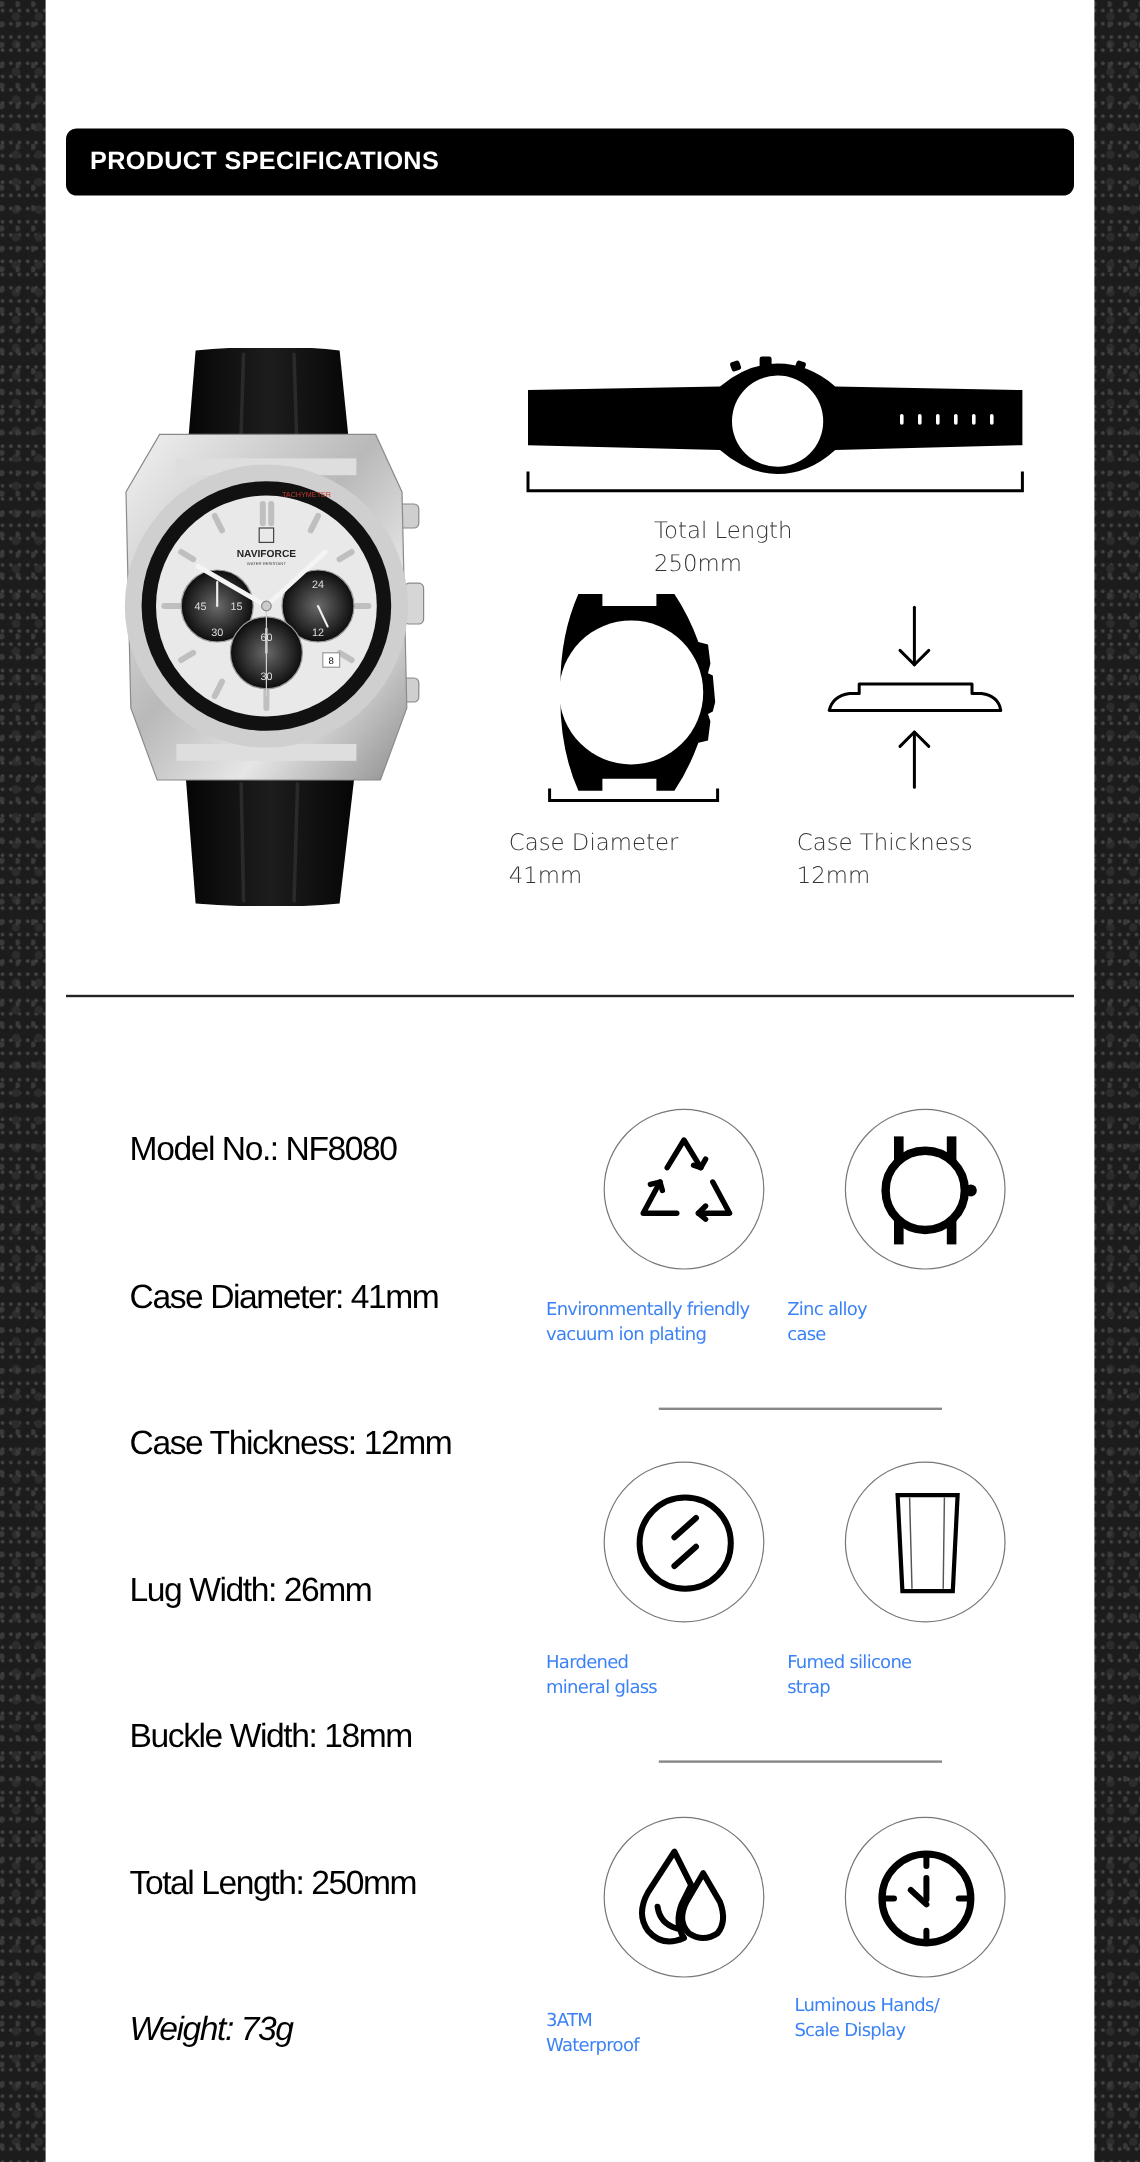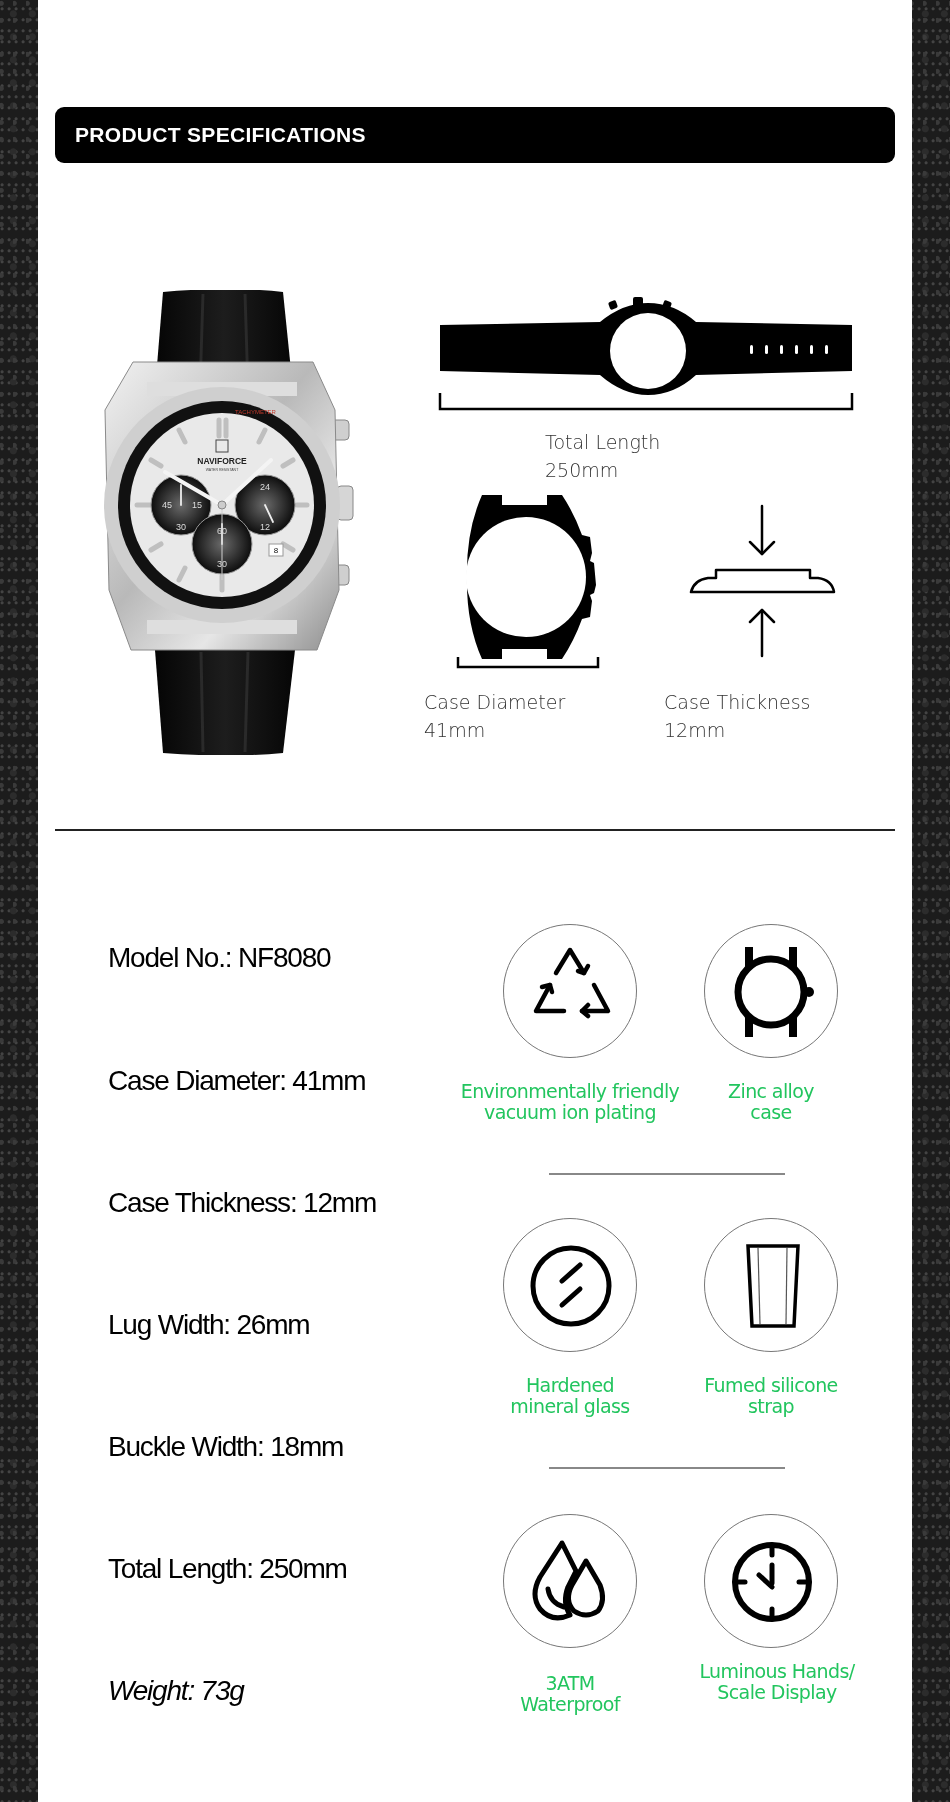--- a/index.html
+++ b/index.html
@@ -40,22 +40,22 @@
     position: absolute; left: 108px; color: #000;
     font-family: "Liberation Sans", sans-serif; font-size: 28px; letter-spacing: -1.2px;
     line-height: 40px; white-space: nowrap;
   }
   .feat-circle {
     position: absolute; width: 134px; height: 134px; border-radius: 50%;
     border: 1.5px solid #777; background: #fff;
   }
   .feat-circle svg { position: absolute; left: 0; top: 0; }
   .feat-caption {
-    position: absolute; width: 230px; text-align: center; color: #22c55e;
-    font-family: "DejaVu Sans", sans-serif; font-size: 19px; line-height: 21px;
+    position: absolute; width: 230px; text-align: left; color: #3b82f6;
+    font-family: "DejaVu Sans", sans-serif; font-size: 15px; line-height: 21px;
     letter-spacing: -0.6px;
   }
   .sep {
     position: absolute; left: 549px; width: 236px; height: 2px; background: #888;
   }
 </style>
 </head>
 <body>
 
 <div class="panel"></div>

